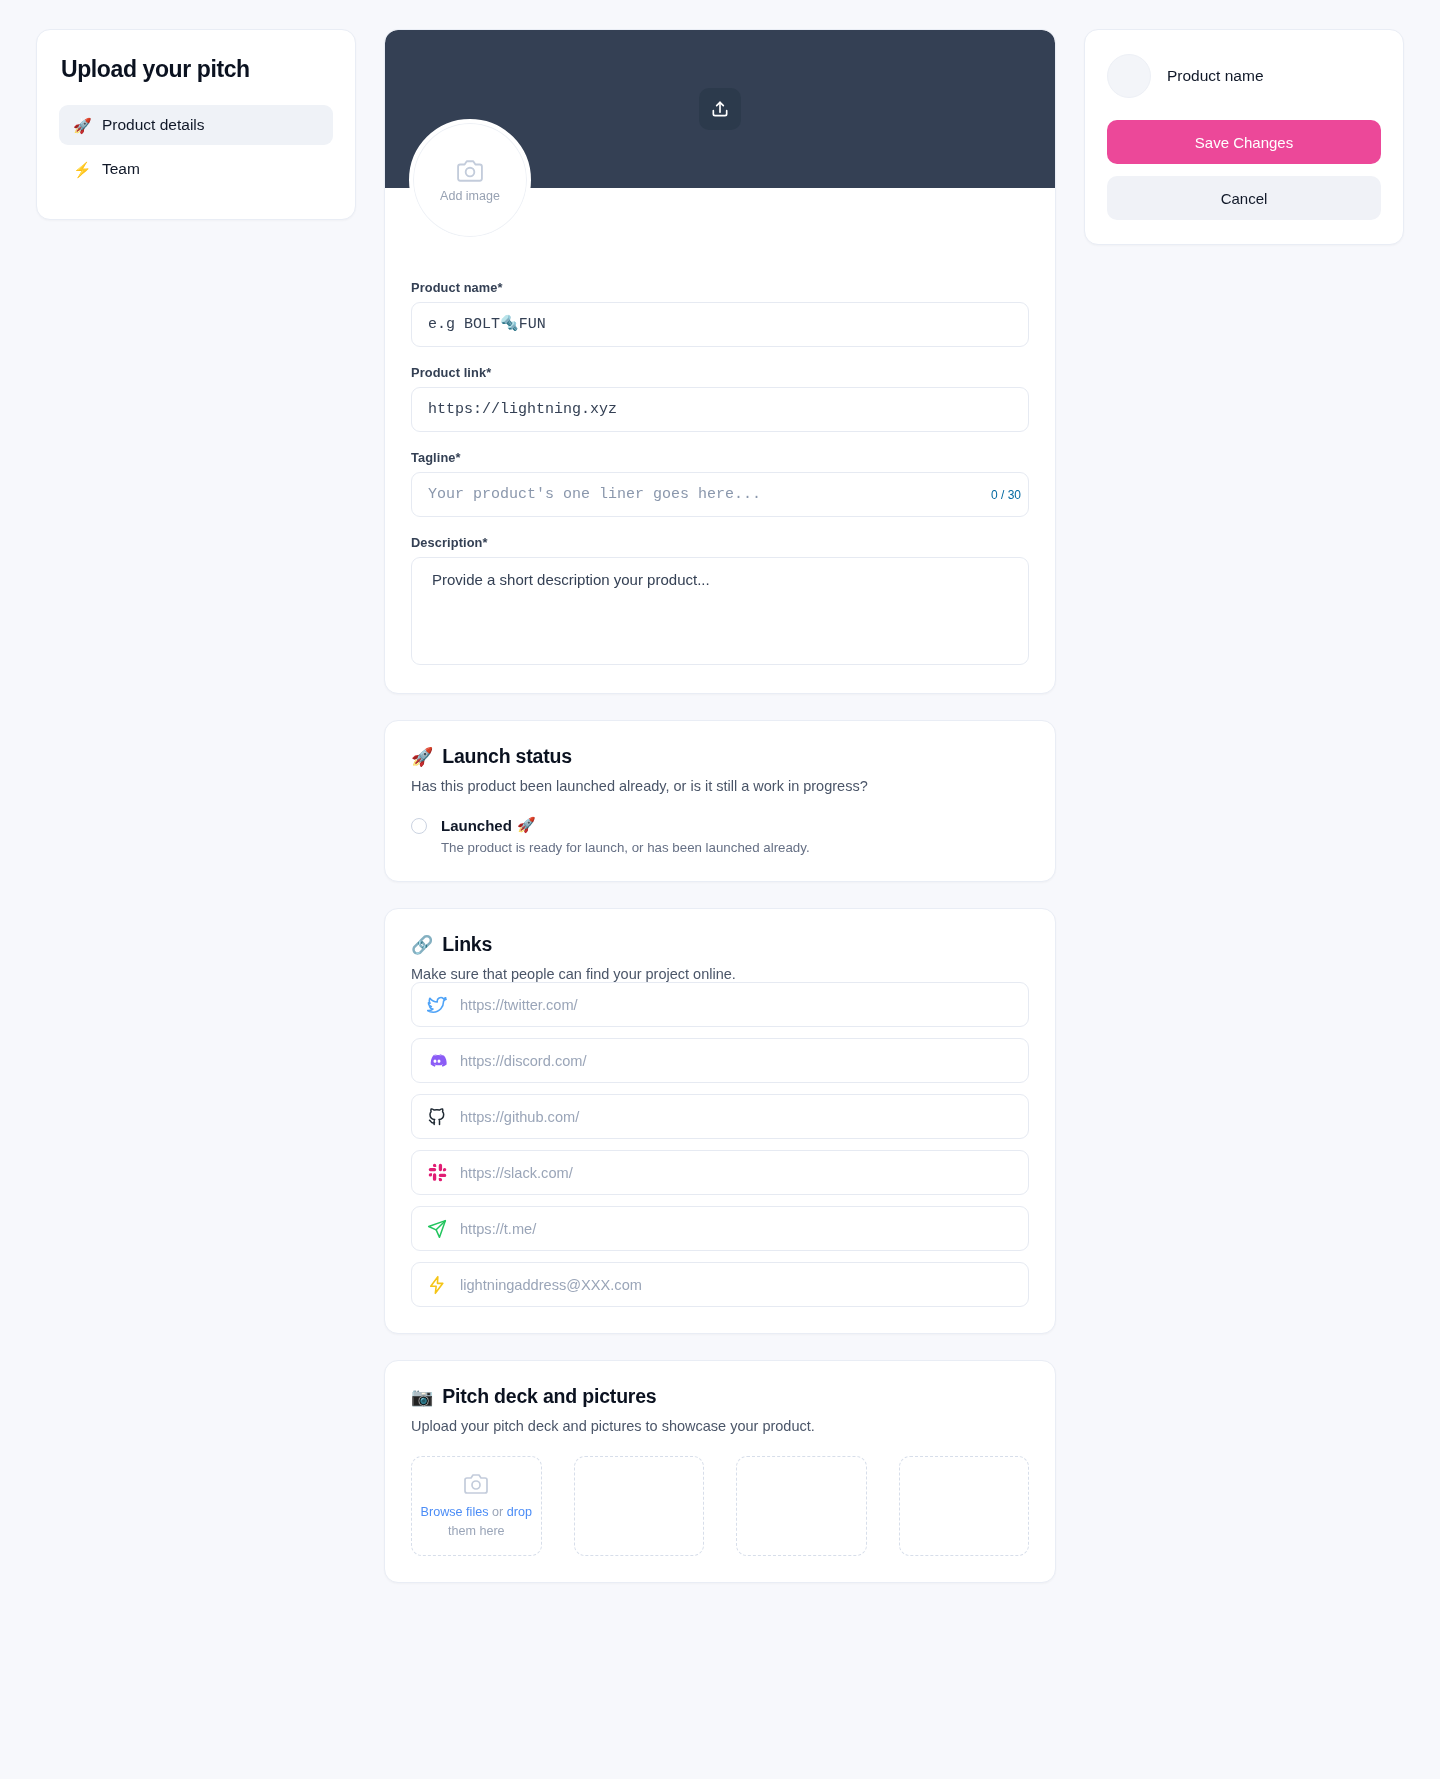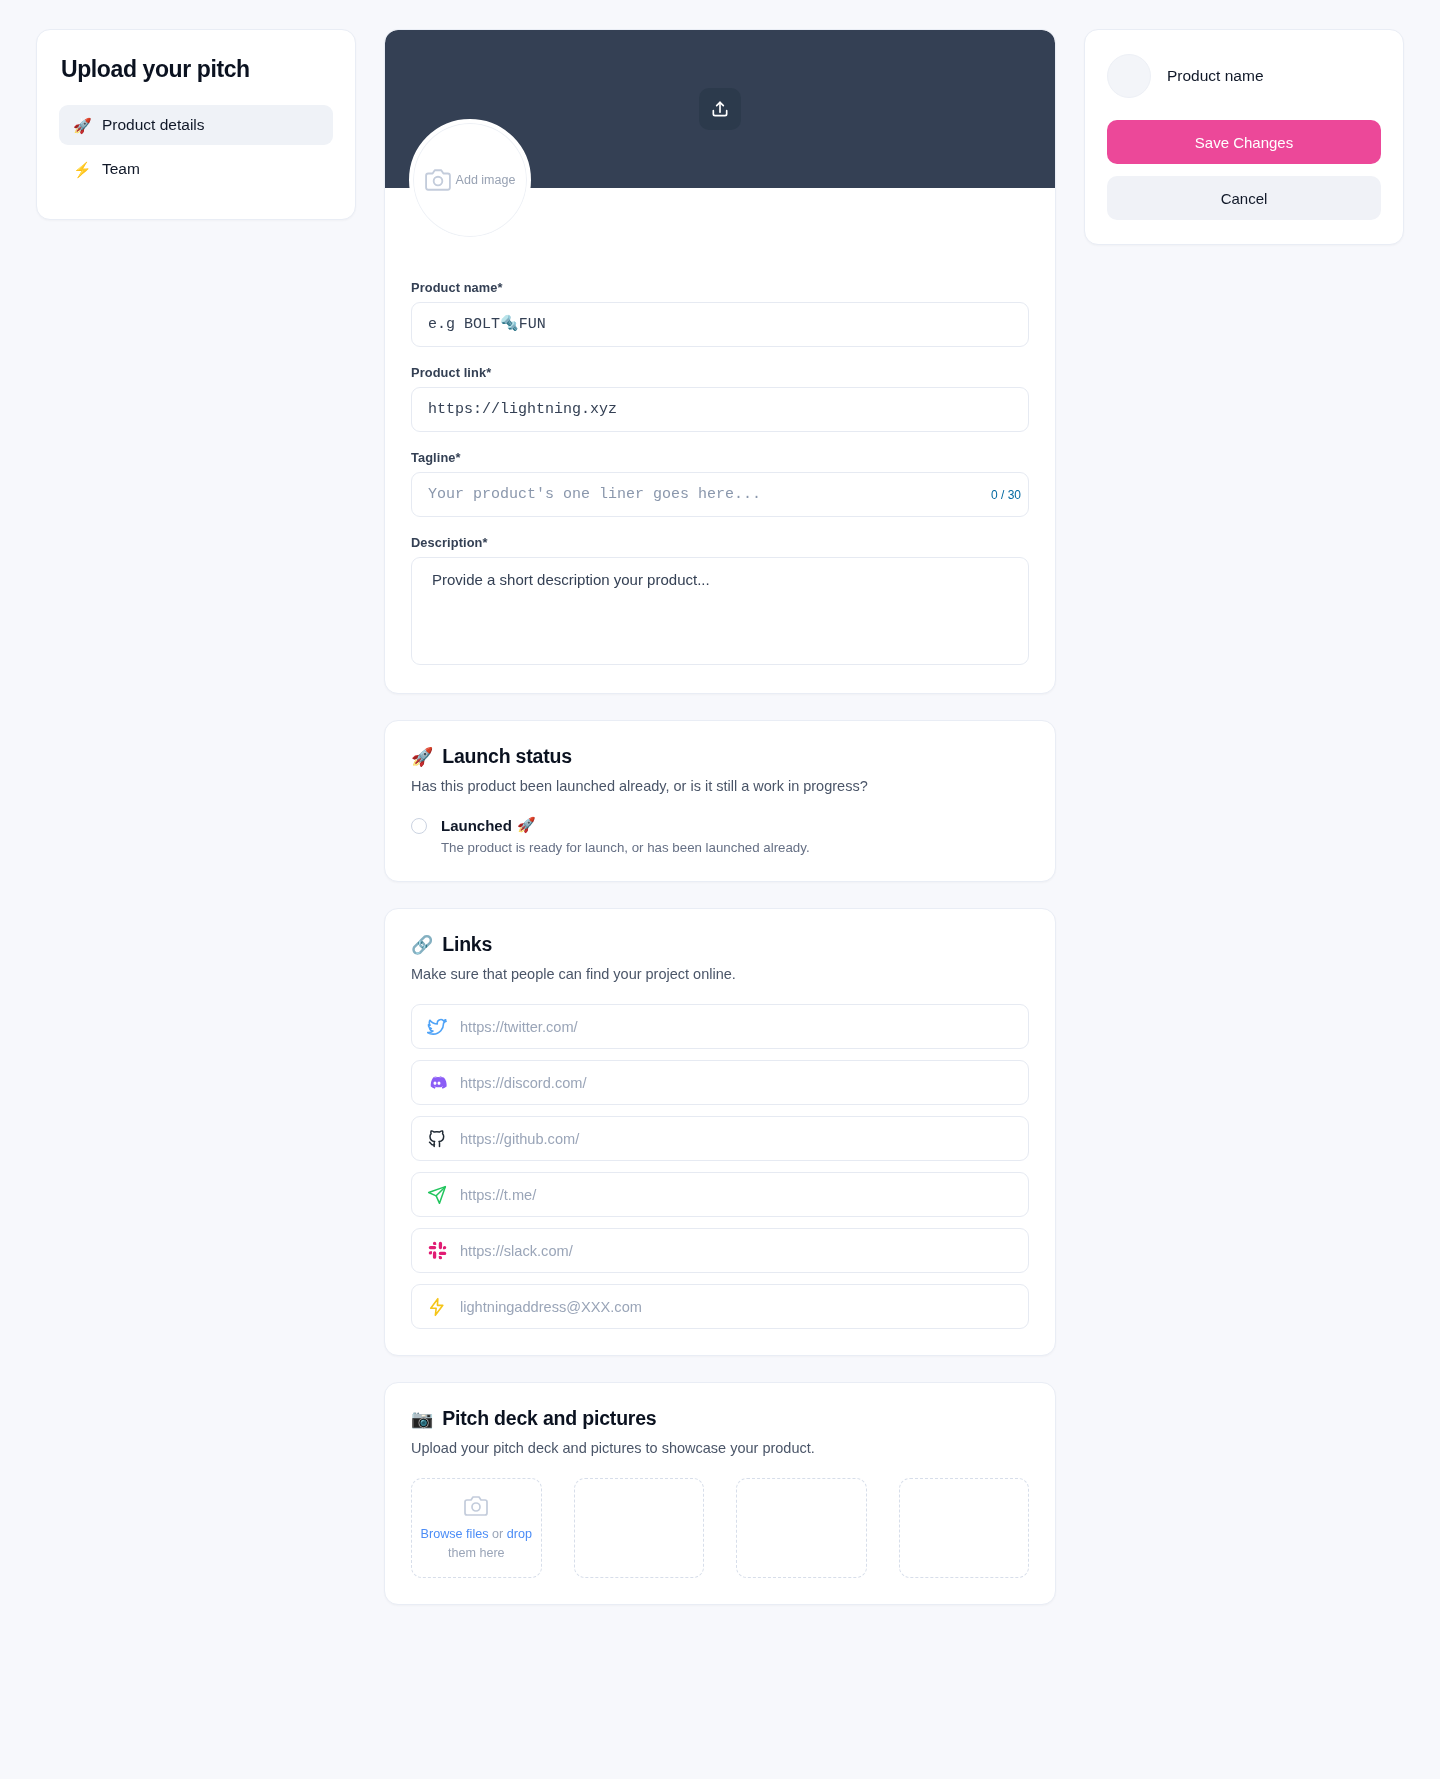--- a/index.html
+++ b/index.html
@@ -78,21 +78,21 @@
   }
   .avatar-wrap {
     position: absolute;
     left: 24px;
     top: 89px;
     width: 122px; height: 122px;
     border-radius: 50%;
     background: #ffffff;
     border: 4px solid #ffffff;
     display: flex;
-    flex-direction: row;
+    flex-direction: column;
     align-items: center;
     justify-content: center;
     gap: 5px;
     cursor: pointer;
     box-shadow: 0 0 0 1px #EEF1F6 inset;
   }
   .avatar-label { font-size: 12.5px; color: #98A2B3; }
 
   .form-body { padding: 92px 26px 24px 26px; }
 
@@ -192,21 +192,21 @@
     color: #101828;
     display: flex; align-items: center; gap: 6px;
   }
   .radio-opt-desc {
     font-size: 13.3px;
     color: #667085;
     margin-top: 6px;
   }
 
   
-  .link-list { margin-top: 22px; display: flex; flex-direction: column; gap: 11px; }
+  .link-list { display: flex; flex-direction: column; gap: 11px; }
   .link-row {
     display: flex;
     align-items: center;
     gap: 12px;
     height: 45px;
     border: 1px solid #E6EAF2;
     border-radius: 9px;
     padding: 0 14px;
     background: #fff;
   }
@@ -391,38 +391,38 @@
           <span class="link-icon">
             <svg width="20" height="20" viewBox="0 0 24 24" fill="none" stroke="#1F2933" stroke-width="1.8" stroke-linecap="round" stroke-linejoin="round">
               <path d="M9 19c-4.3 1.4-4.3-2.5-6-3m12 5v-3.9c0-1.1.1-1.5-.6-2.1 2.8-.3 5.6-1.4 5.6-6.1A4.7 4.7 0 0 0 18.7 5.6a4.4 4.4 0 0 0-.1-3.3s-1.1-.3-3.6 1.4a12.3 12.3 0 0 0-6.4 0C6.1 2 5 2.3 5 2.3a4.4 4.4 0 0 0-.1 3.3A4.7 4.7 0 0 0 3.6 8.9c0 4.7 2.8 5.8 5.6 6.1-.7.6-.7 1.3-.6 2.1V21"></path>
             </svg>
           </span>
           <input class="link-input" type="text" placeholder="https://github.com/" style="">
         </div>
 
         <div class="link-row">
           <span class="link-icon">
-            <svg width="20" height="20" viewBox="0 0 24 24" fill="none" stroke="#22C55E" stroke-width="1.8" stroke-linecap="round" stroke-linejoin="round">
-              <path d="M22 2L11 13"></path>
-              <path d="M22 2l-7 20-4-9-9-4 20-7z"></path>
-            </svg>
-          </span>
-          <input class="link-input" type="text" placeholder="https://t.me/" style="">
-        </div>
-
-        <div class="link-row">
-          <span class="link-icon">
             <svg width="19" height="19" viewBox="0 0 24 24" fill="#E11D74">
               <path d="M5.1 15.1a2.1 2.1 0 1 1-2.1-2.1h2.1zM6.2 15.1a2.1 2.1 0 0 1 4.2 0v5.3a2.1 2.1 0 0 1-4.2 0z"></path>
               <path d="M8.3 5.1a2.1 2.1 0 1 1 2.1-2.1v2.1zM8.3 6.2a2.1 2.1 0 0 1 0 4.2H3a2.1 2.1 0 0 1 0-4.2z"></path>
               <path d="M18.9 8.3a2.1 2.1 0 1 1 2.1 2.1h-2.1zM17.8 8.3a2.1 2.1 0 0 1-4.2 0V3a2.1 2.1 0 0 1 4.2 0z"></path>
               <path d="M15.7 18.9a2.1 2.1 0 1 1-2.1 2.1v-2.1zM15.7 17.8a2.1 2.1 0 0 1 0-4.2H21a2.1 2.1 0 0 1 0 4.2z"></path>
             </svg>
           </span>
           <input class="link-input" type="text" placeholder="https://slack.com/" style="">
+        </div>
+
+        <div class="link-row">
+          <span class="link-icon">
+            <svg width="20" height="20" viewBox="0 0 24 24" fill="none" stroke="#22C55E" stroke-width="1.8" stroke-linecap="round" stroke-linejoin="round">
+              <path d="M22 2L11 13"></path>
+              <path d="M22 2l-7 20-4-9-9-4 20-7z"></path>
+            </svg>
+          </span>
+          <input class="link-input" type="text" placeholder="https://t.me/" style="">
         </div>
 
         <div class="link-row">
           <span class="link-icon">
             <svg width="20" height="20" viewBox="0 0 24 24" fill="none" stroke="#F5C518" stroke-width="1.9" stroke-linecap="round" stroke-linejoin="round">
               <path d="M13 2L4.5 13.5H11l-1 8.5 9-12H12.5z"></path>
             </svg>
           </span>
           <input class="link-input" type="text" placeholder="lightningaddress@XXX.com" style="">
         </div>

